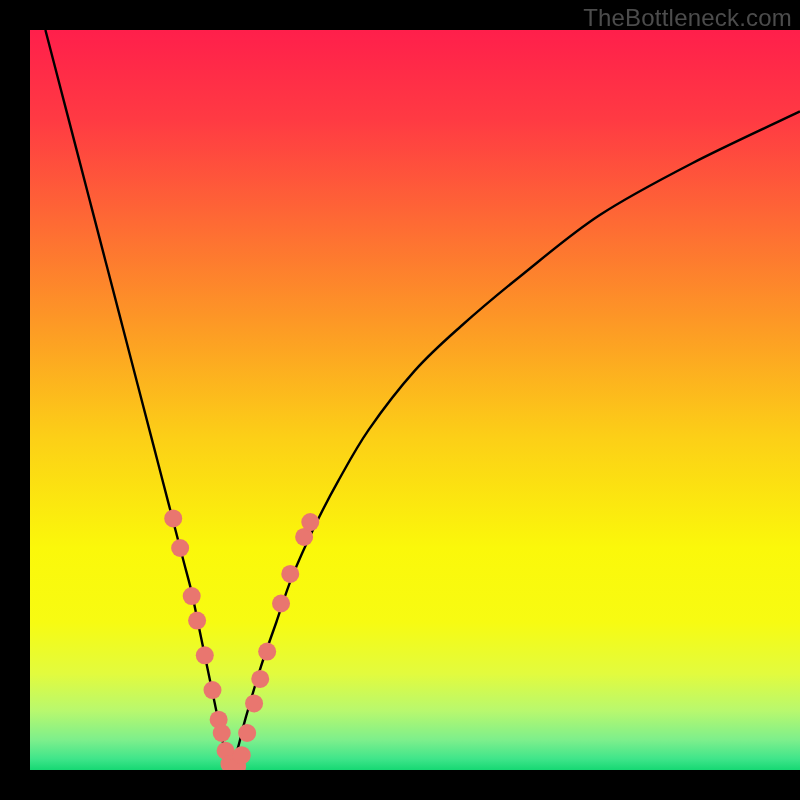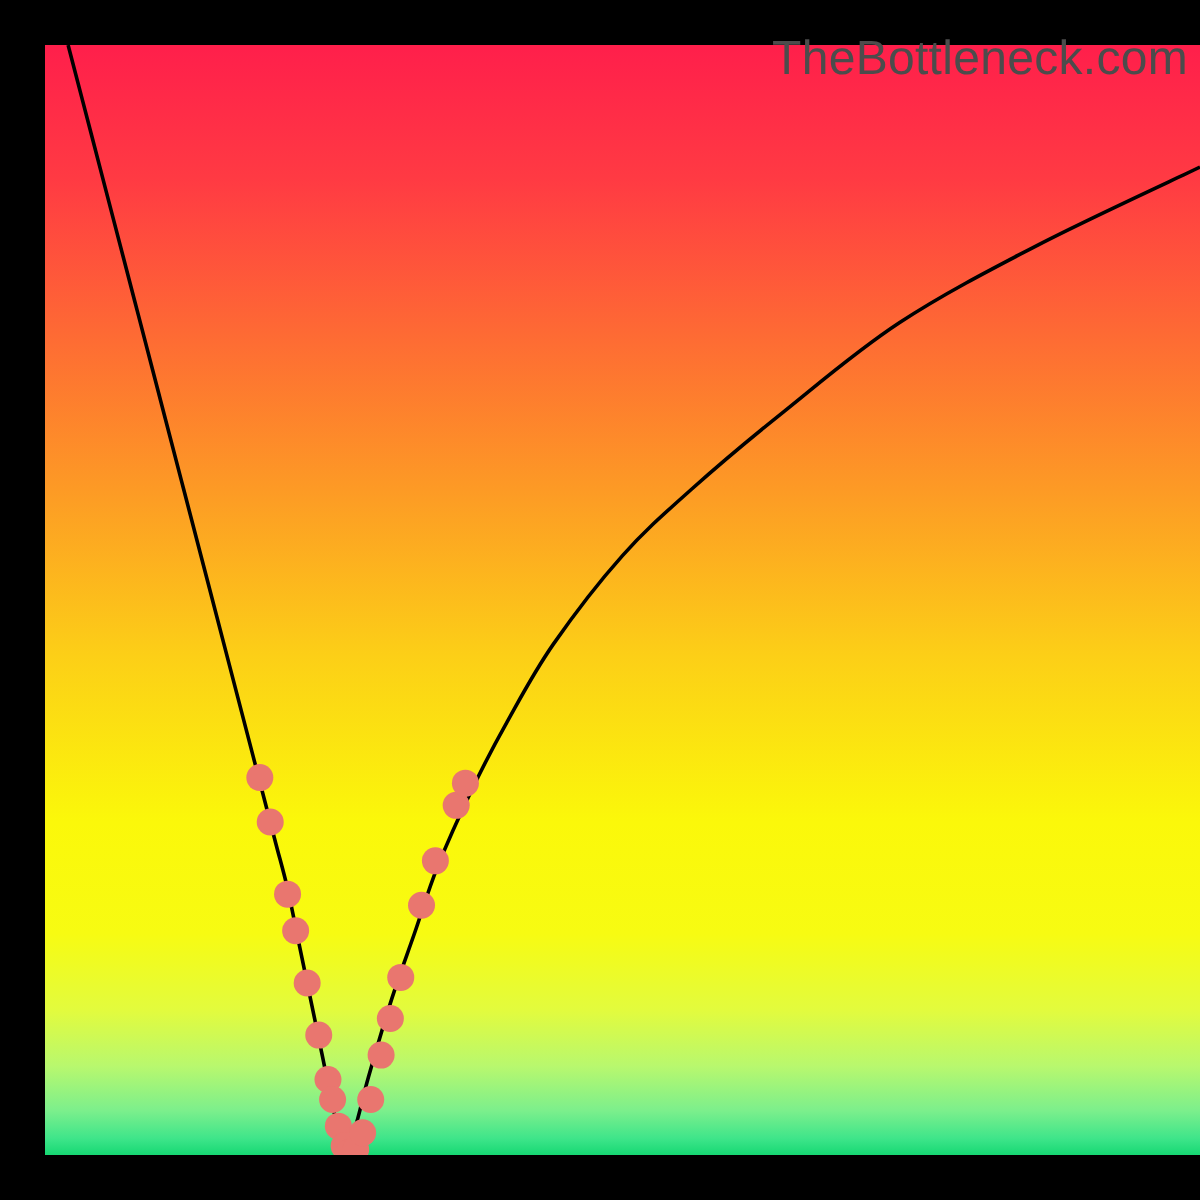--- a/index.html
+++ b/index.html
@@ -35,24 +35,24 @@
   .curve-layer {
     position: absolute;
     left: 0;
     top: 0;
     width: 100%;
     height: 100%;
     pointer-events: none;
   }
   .watermark {
     position: absolute;
-    top: 20px;
+    top: 4px;
     right: 8px;
     color: #4c4c4c;
-    font-size: 32px;
+    font-size: 24px;
     font-weight: 500;
     letter-spacing: 0.2px;
     margin-left: 44px;
   }
 </style>
 </head>
 <body>
 
 <div class="frame">
 

